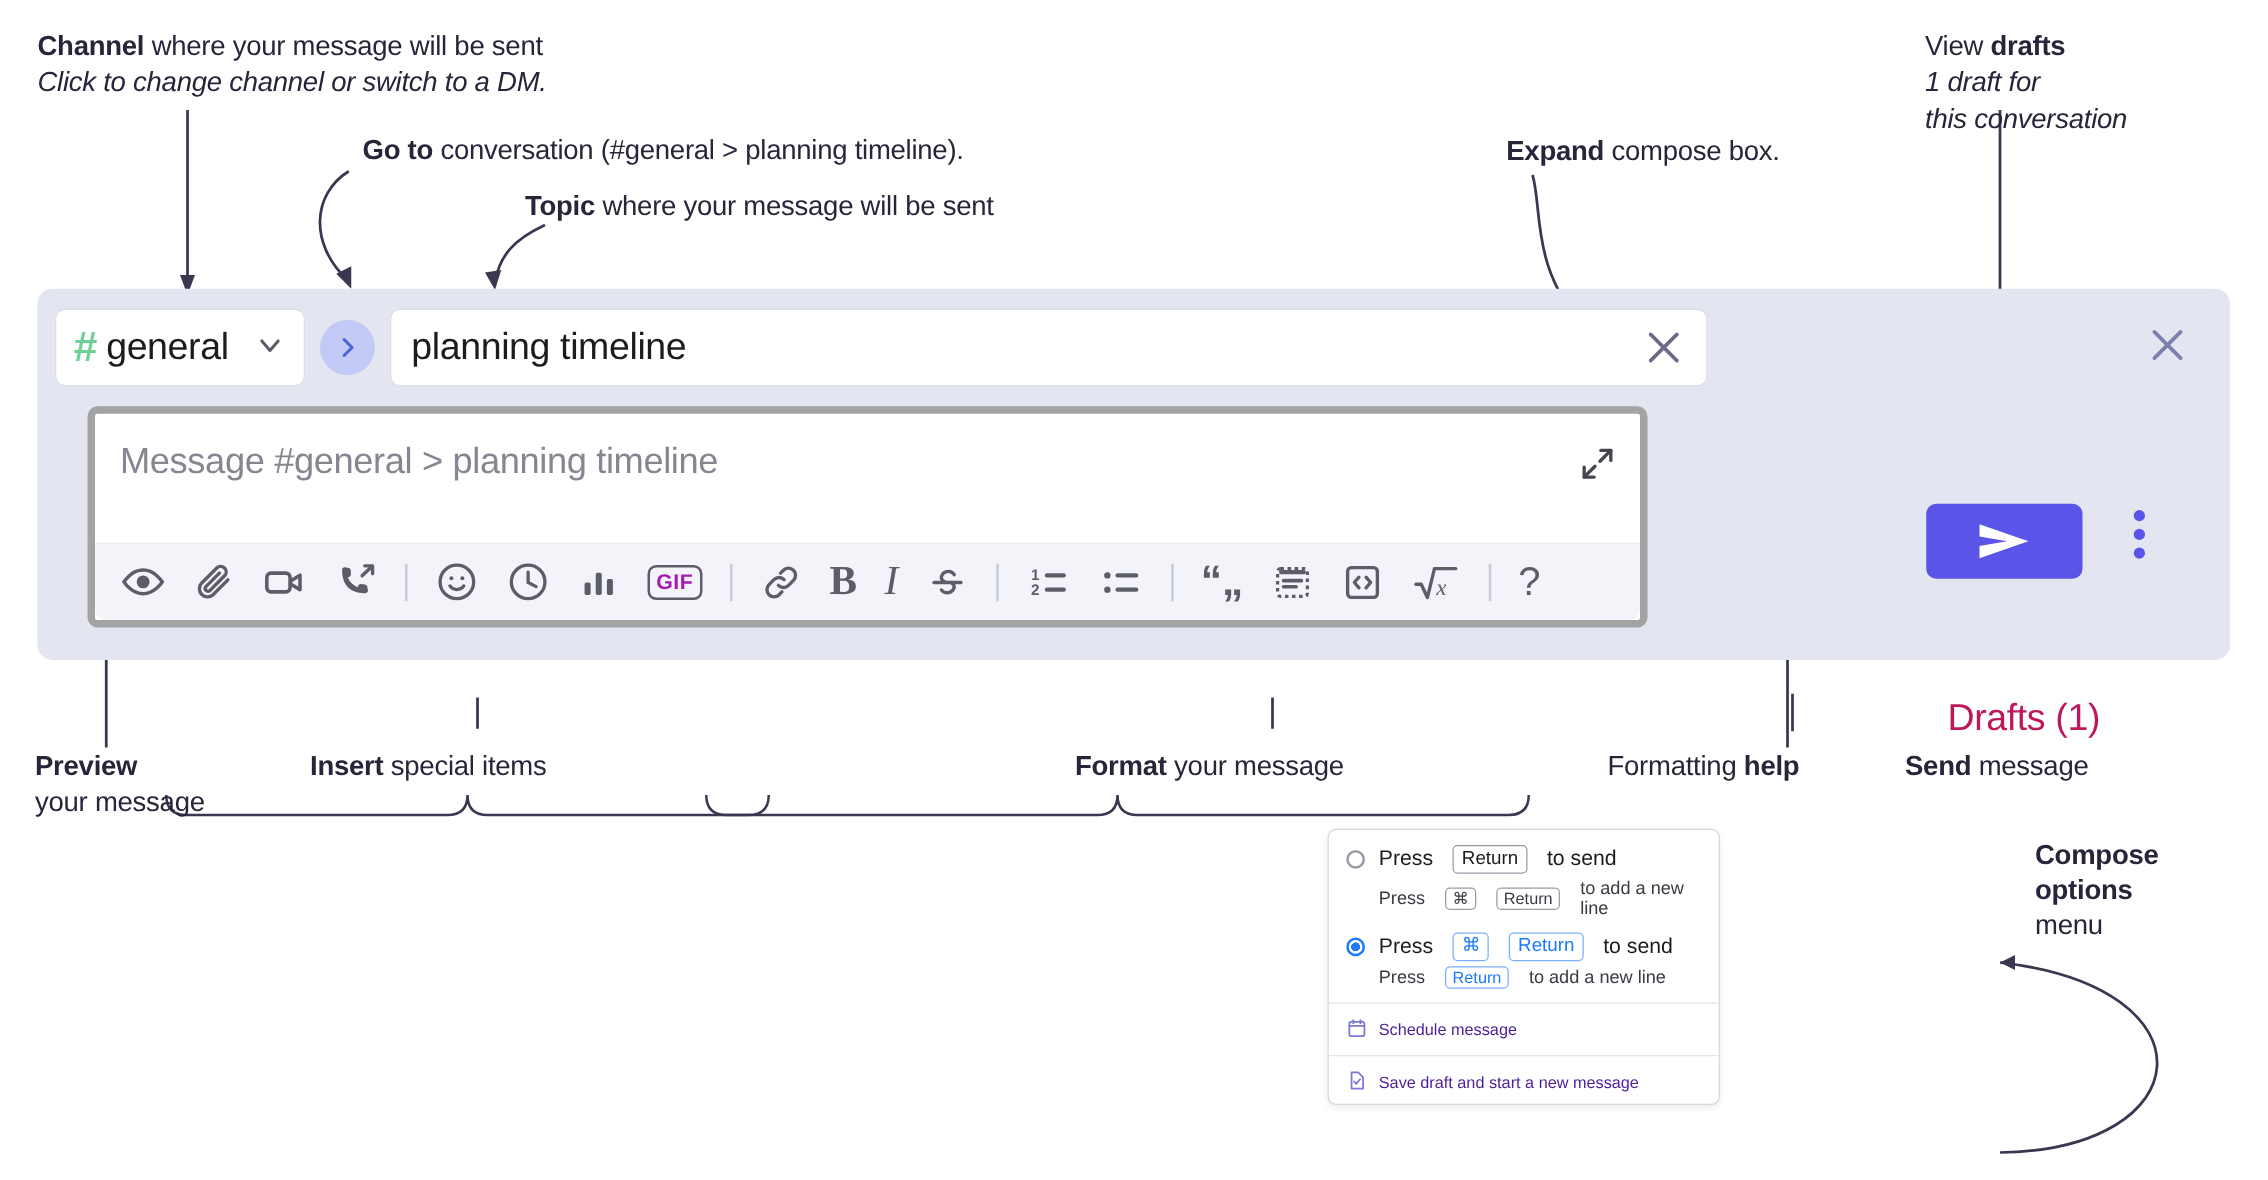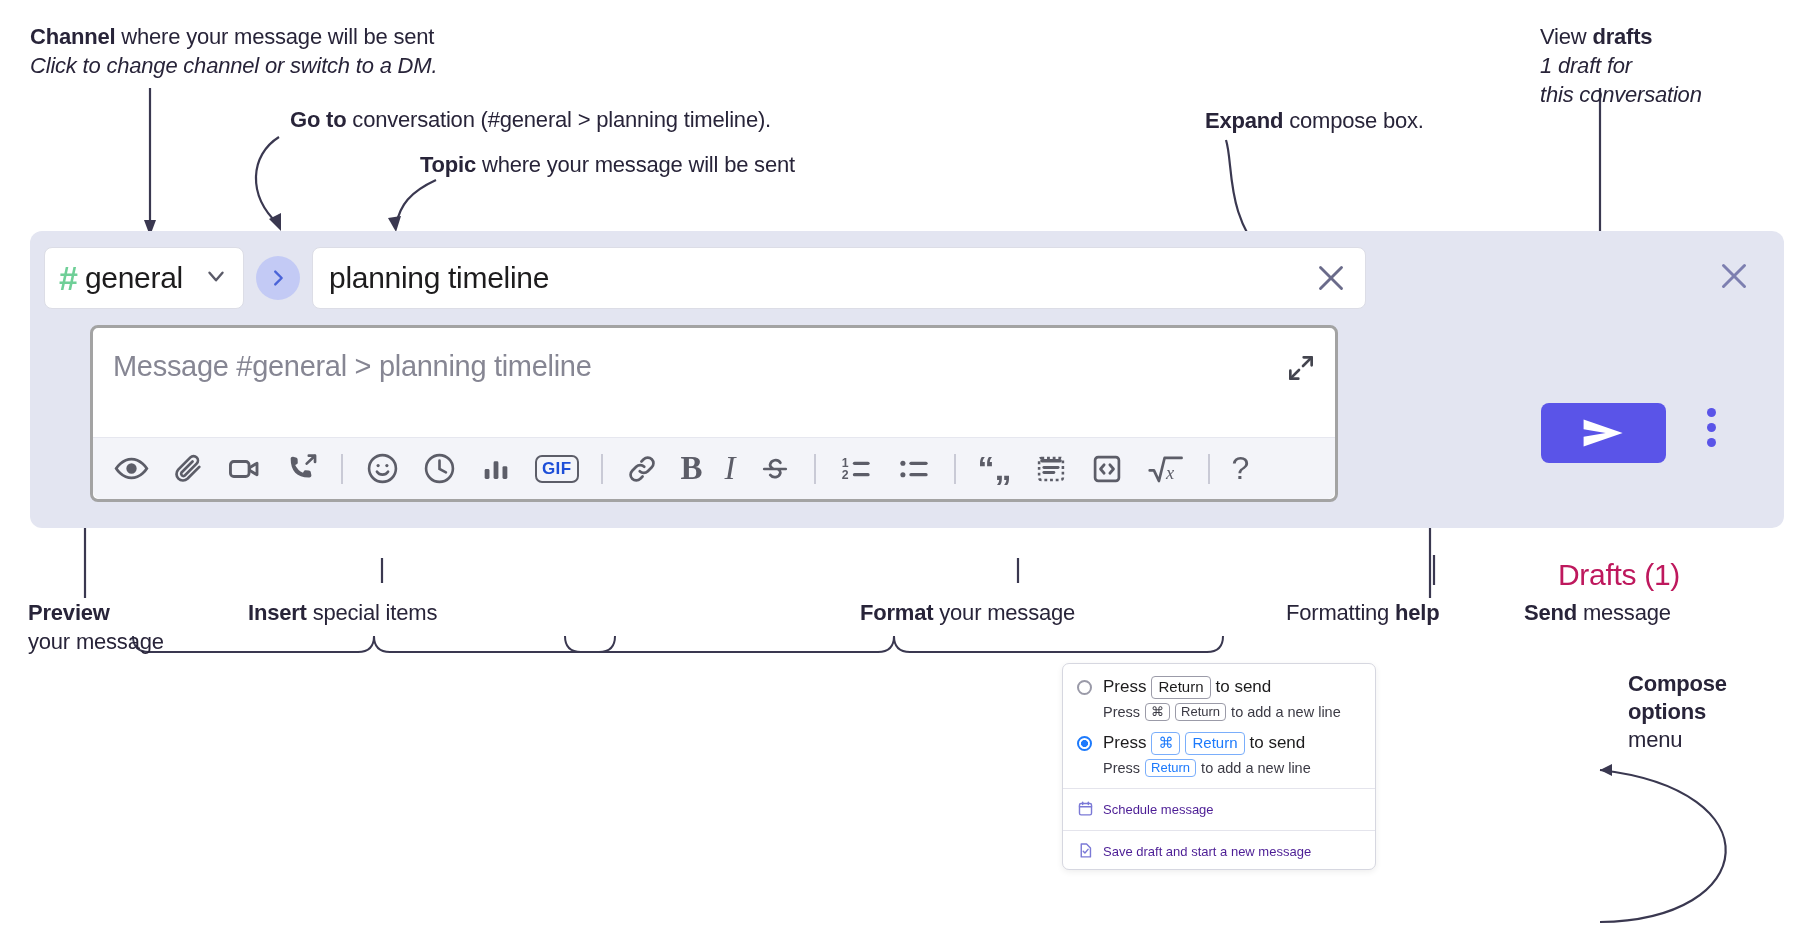--- a/index.html
+++ b/index.html
@@ -35,37 +35,37 @@
     display:flex;align-items:center;justify-content:center;margin:0 12px;
   }
   .topic-field{
     width:1054px;height:62px;background:#fff;border:1px solid #dcdde6;border-radius:8px;
     display:flex;align-items:center;box-sizing:border-box;padding:0 16px;
   }
   .topic-text{font-size:30px;color:#1d1c1d;letter-spacing:-0.3px;flex:1;}
   .topic-x{color:#6a6b8a;display:flex;align-items:center;}
 
   .msgbox{
-    position:absolute;left:60px;top:94px;width:1248px;height:177px;
-    background:#fff;border:3px solid #a3a3a3;border-radius:8px;box-sizing:border-box;
+    position:absolute;left:40px;top:94px;width:1248px;height:177px;
+    background:#fff;border:6px solid #a3a3a3;border-radius:8px;box-sizing:border-box;
   }
   .placeholder{position:absolute;left:20px;top:22px;font-size:29px;color:#868693;letter-spacing:-0.3px;}
   .expand-ico{position:absolute;right:18px;top:24px;color:#44454f;}
 
   .toolbar{
     position:absolute;left:0;bottom:0;width:100%;height:62px;
     background:#f3f4f9;border-top:1px solid #e6e7ef;border-radius:0 0 8px 8px;
     display:flex;align-items:center;box-sizing:border-box;padding:0 10px;
   }
   .tbtn{display:flex;align-items:center;justify-content:center;color:#5c5d68;padding:0 11px;height:44px;}
   .tsep{width:2px;height:30px;background:#c9cad6;margin:0 11px;}
 
   .gifbox{
     border:2.5px solid #5c5d68;border-radius:7px;font-size:17px;font-weight:700;
-    padding:2px 5px;letter-spacing:0.4px;color:#1d4ed8;
+    padding:2px 5px;letter-spacing:0.4px;color:#a21caf;
   }
   .bold-g{font-size:33px;font-weight:700;font-family:"Liberation Serif",serif;}
   .ital-g{font-size:33px;font-style:italic;font-family:"Liberation Serif",serif;}
   .q-g{font-size:34px;font-weight:700;}
 
   .send-btn{
     position:absolute;right:118px;top:172px;width:125px;height:60px;background:#5a54e8;
     border-radius:8px;display:flex;align-items:center;justify-content:center;
   }
   .kebab{position:absolute;right:68px;top:177px;display:flex;flex-direction:column;gap:6px;align-items:center;}
@@ -76,21 +76,21 @@
   
   #menu{
     position:absolute;left:1062px;top:663px;width:312px;height:128px;
     background:#fff;border:1px solid #d6d7e0;border-radius:7px;
     box-shadow:0 2px 6px rgba(0,0,0,.07);
   }
   #menu{height:auto;padding:10px 0 6px 0;}
   .mrow{display:flex;align-items:center;padding:2px 14px;}
   .radio{width:15px;height:15px;border-radius:50%;border:2px solid #9a9aa8;box-sizing:border-box;margin-right:11px;flex:none;}
   .radio.on{border-color:#1d7afc;background:radial-gradient(circle,#1d7afc 0 45%,#fff 47% 100%);border:2px solid #1d7afc;}
-  .mtxt{font-size:17px;color:#1d1c1d;display:flex;align-items:center;gap:5px;}
+  .mtxt{font-size:17px;color:#1d1c1d;display:flex;align-items:center;gap:16px;}
   .mtxt.sub{font-size:14.5px;color:#3b3a44;padding-left:26px;}
   .key{border:1px solid #9b9ba8;border-radius:4px;padding:1px 6px;font-size:15px;background:#fff;line-height:1.25;}
   .key.sm{font-size:13px;padding:0 5px;}
   .key.blue{border-color:#7aaefb;color:#1d7afc;}
   .mdiv{height:1px;background:#e4e4ec;margin:9px 0 7px 0;}
   .mitem{display:flex;align-items:flex-end;gap:9px;padding:4px 14px;font-size:13px;color:#4c1d95;}
   .mico{color:#7b79d6;display:flex;align-items:center;flex:none;}
 </style>
 </head>
 <body>

